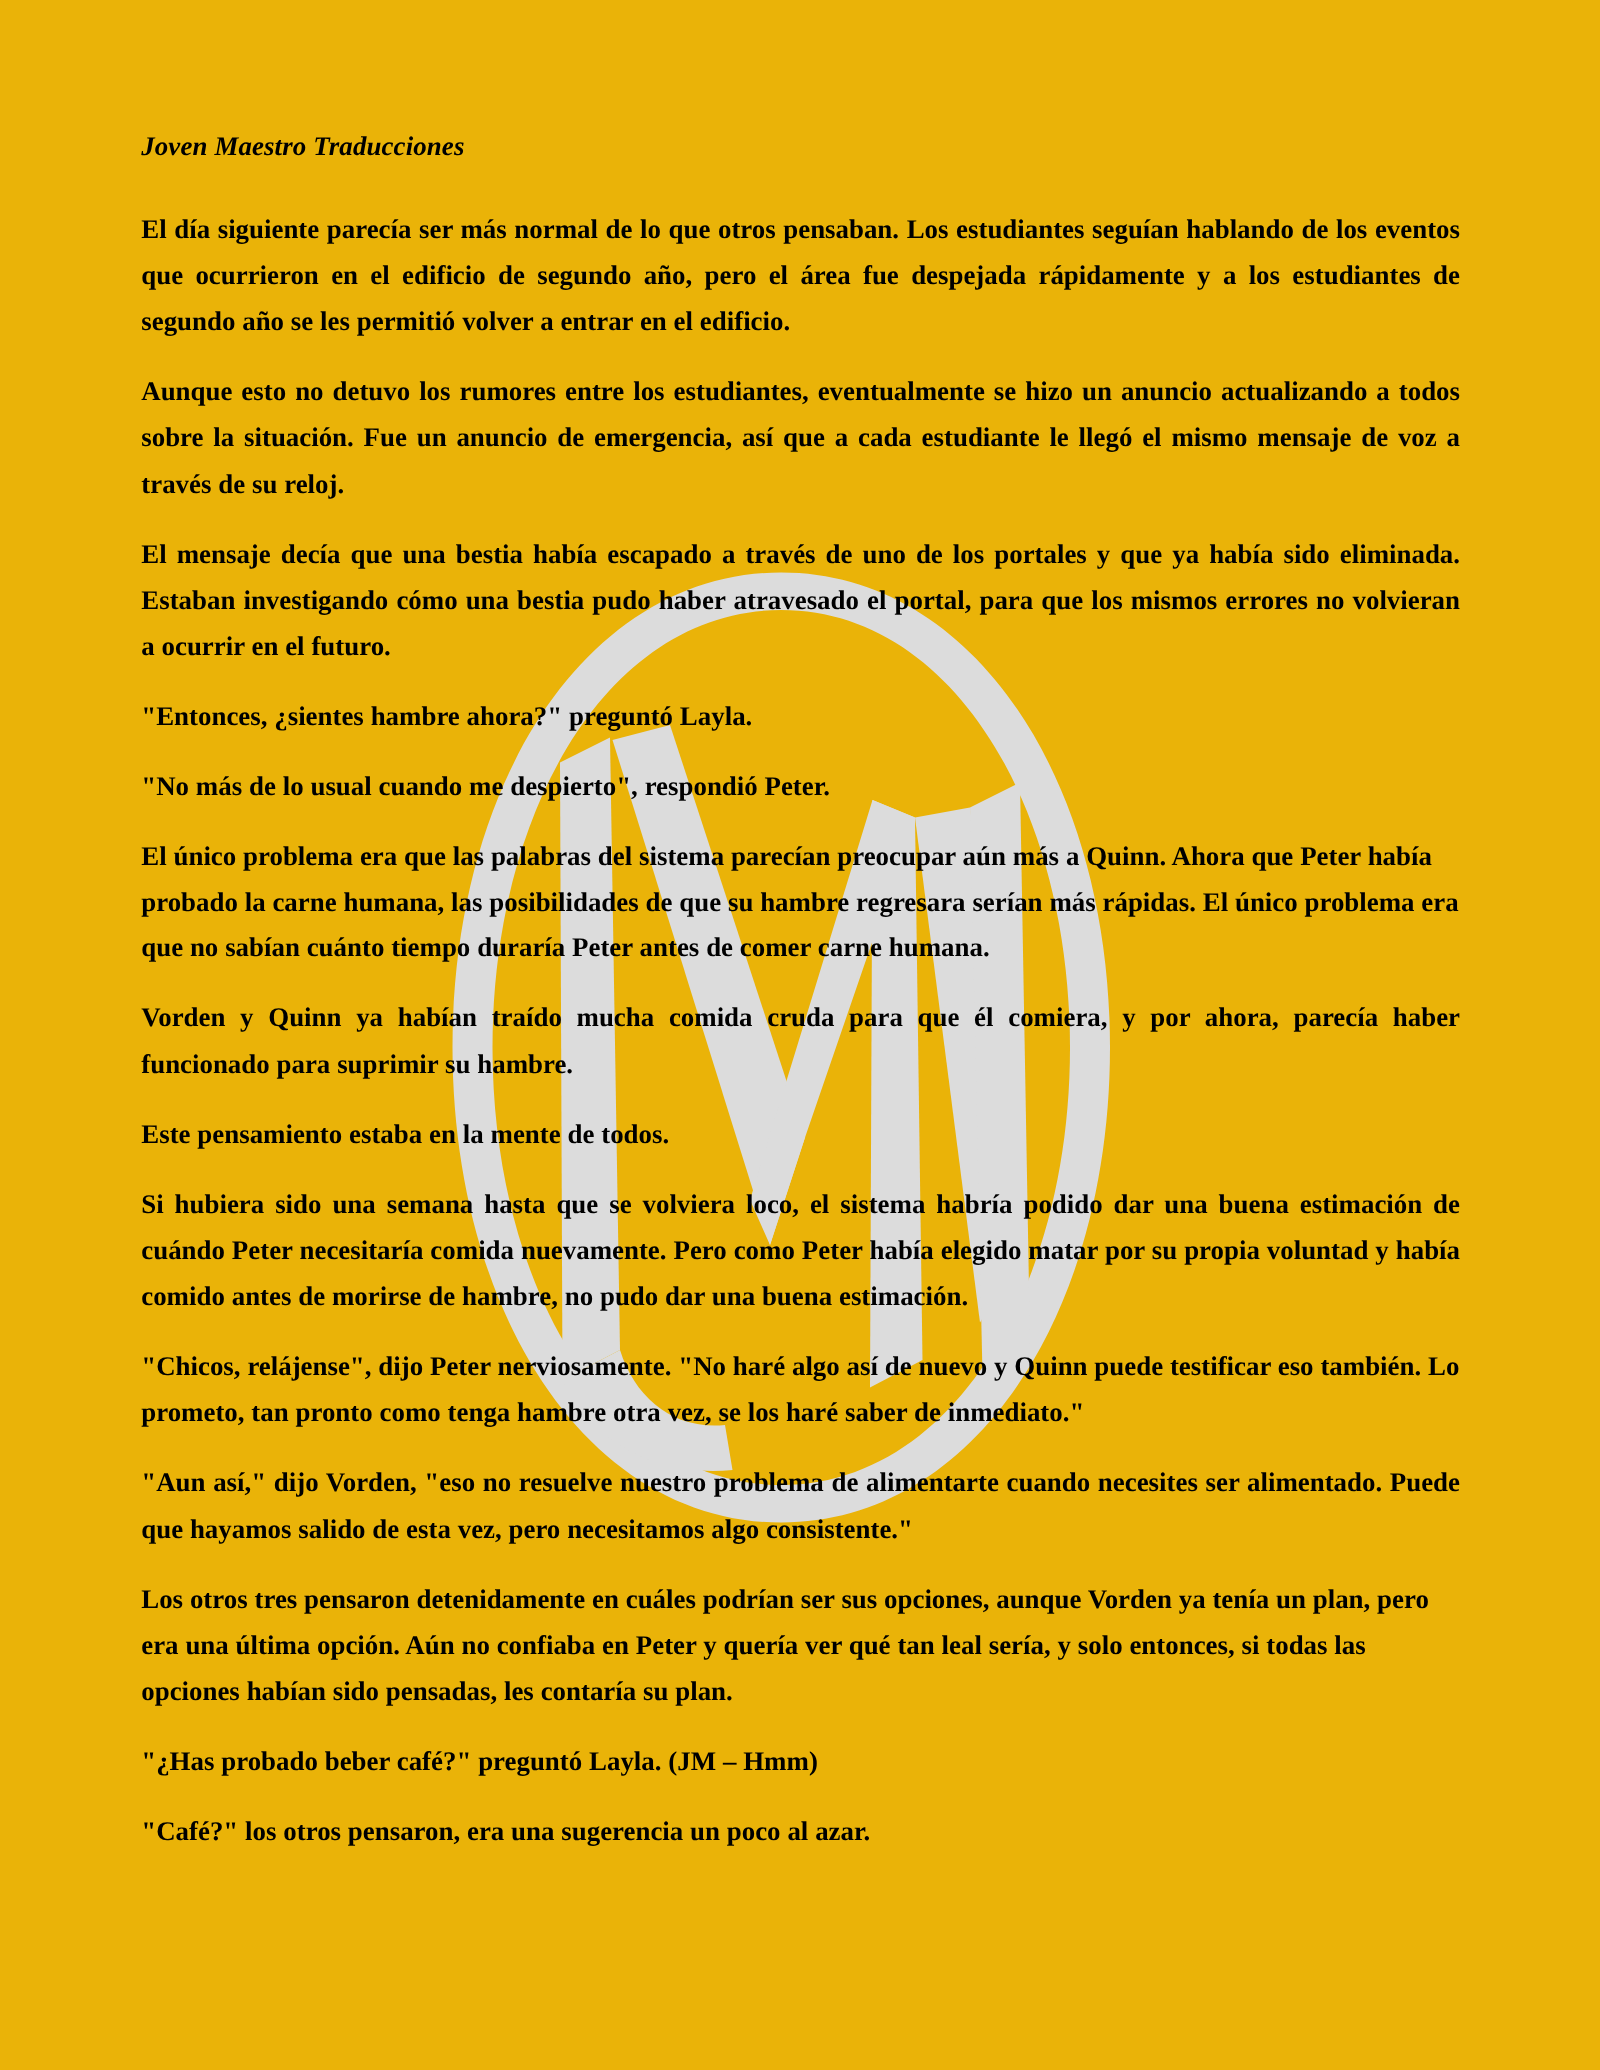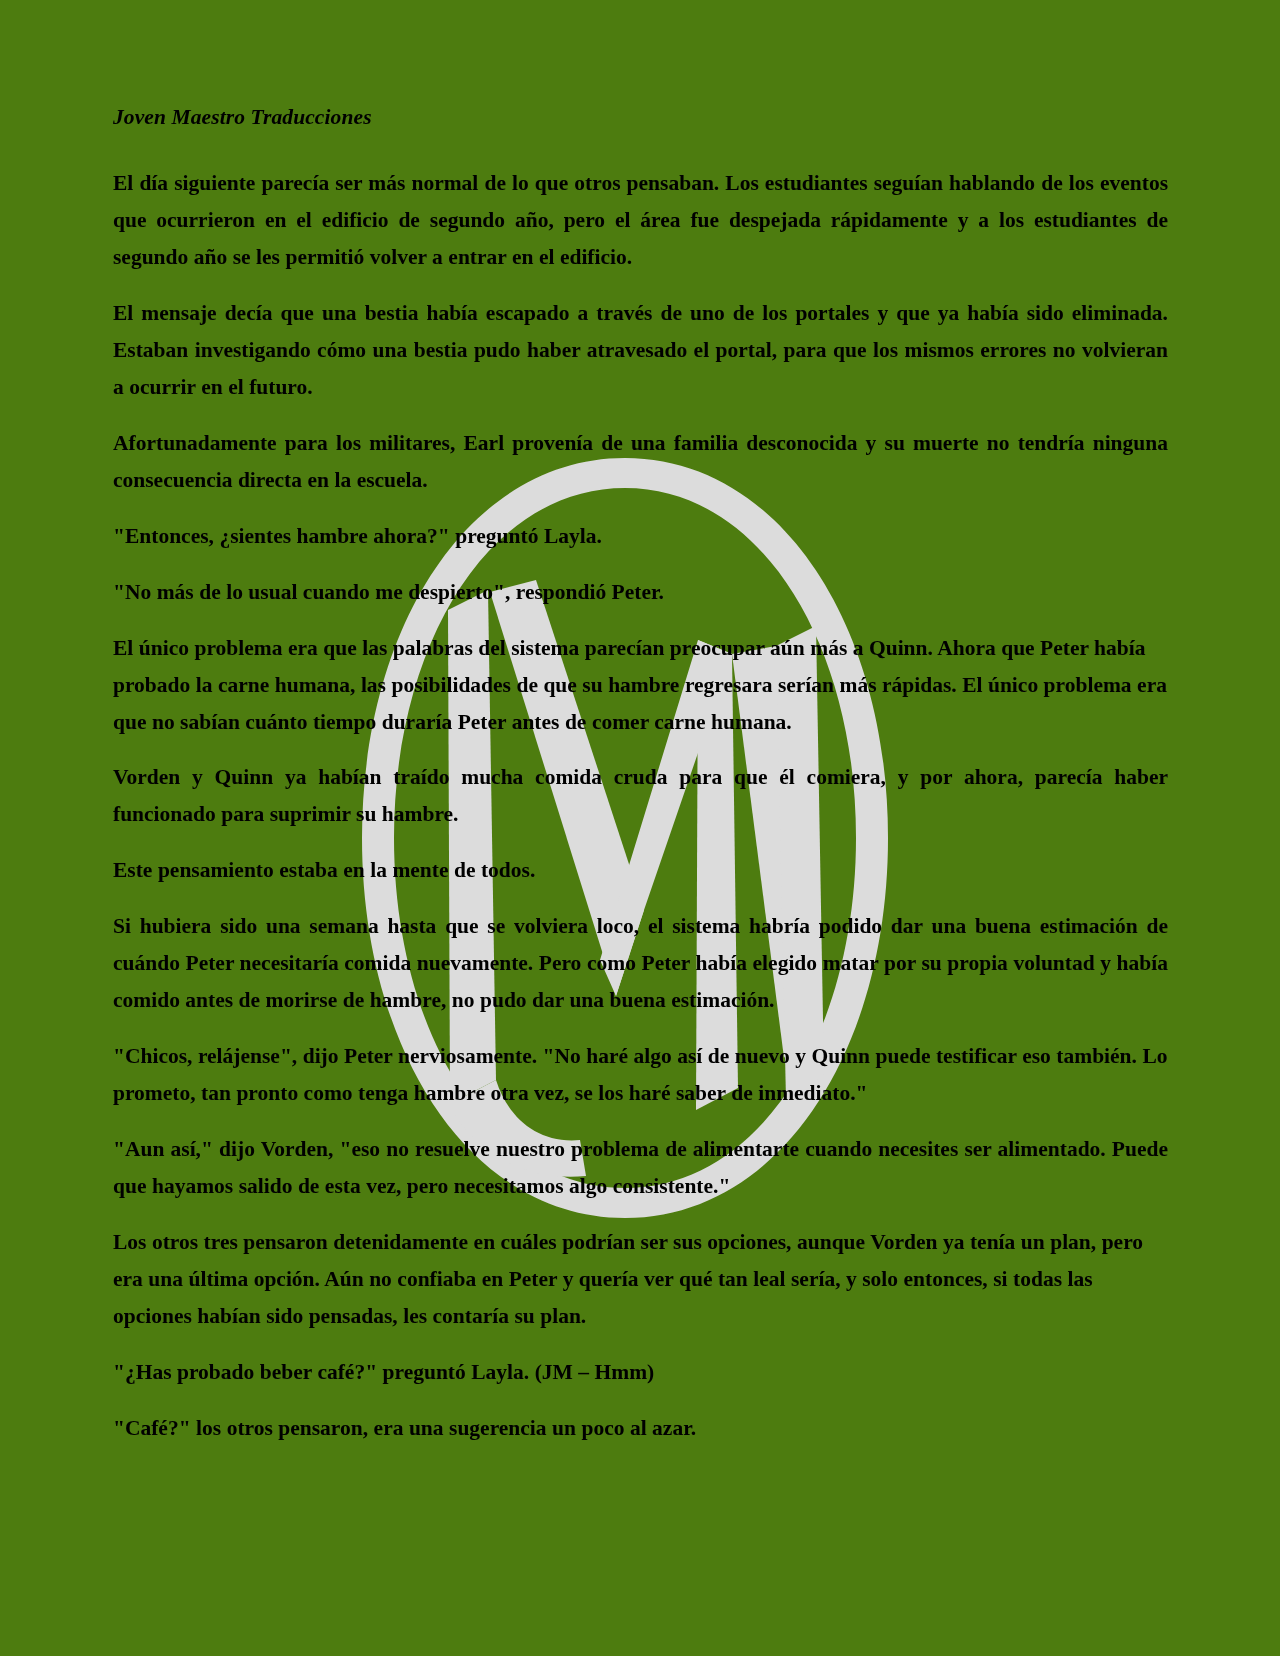--- a/index.html
+++ b/index.html
@@ -4,21 +4,21 @@
 <style>
   html, body {
     margin: 0;
     padding: 0;
     background: #ffffff;
   }
   .page {
     position: relative;
     width: 1280px;
     height: 1656px;
-    background: #4d7c0f;
+    background: #eab308;
     overflow: hidden;
     box-sizing: border-box;
   }
   .watermark {
     position: absolute;
     left: 300px;
     top: 440px;
     width: 650px;
     height: 790px;
     z-index: 0;
@@ -88,22 +88,22 @@
         <path d="M196 640 L150 664 C 172 712, 224 742, 286 736 L280 700 C 238 704, 208 678, 196 640 Z"></path>
       </g>
     </svg>
   </div>
 
   <div class="content">
 
     <h1 class="doc-title">Joven Maestro Traducciones</h1>
 
     <p class="para">El día siguiente parecía ser más normal de lo que otros pensaban. Los estudiantes seguían hablando de los eventos que ocurrieron en el edificio de segundo año, pero el área fue despejada rápidamente y a los estudiantes de segundo año se les permitió volver a entrar en el edificio.</p>
+    <p class="para">Aunque esto no detuvo los rumores entre los estudiantes, eventualmente se hizo un anuncio actualizando a todos sobre la situación. Fue un anuncio de emergencia, así que a cada estudiante le llegó el mismo mensaje de voz a través de su reloj.</p>
     <p class="para">El mensaje decía que una bestia había escapado a través de uno de los portales y que ya había sido eliminada. Estaban investigando cómo una bestia pudo haber atravesado el portal, para que los mismos errores no volvieran a ocurrir en el futuro.</p>
-    <p class="para">Afortunadamente para los militares, Earl provenía de una familia desconocida y su muerte no tendría ninguna consecuencia directa en la escuela.</p>
     <p class="para flow-left">"Entonces, ¿sientes hambre ahora?" preguntó Layla.</p>
     <p class="para flow-left">"No más de lo usual cuando me despierto", respondió Peter.</p>
     <p class="para flow-left">El único problema era que las palabras del sistema parecían preocupar aún más a Quinn. Ahora que Peter había probado la carne humana, las posibilidades de que su hambre regresara serían más rápidas. El único problema era que no sabían cuánto tiempo duraría Peter antes de comer carne humana.</p>
     <p class="para">Vorden y Quinn ya habían traído mucha comida cruda para que él comiera, y por ahora, parecía haber funcionado para suprimir su hambre.</p>
     <p class="para flow-left">Este pensamiento estaba en la mente de todos.</p>
     <p class="para">Si hubiera sido una semana hasta que se volviera loco, el sistema habría podido dar una buena estimación de cuándo Peter necesitaría comida nuevamente. Pero como Peter había elegido matar por su propia voluntad y había comido antes de morirse de hambre, no pudo dar una buena estimación.</p>
     <p class="para flow-left">"Chicos, relájense", dijo Peter nerviosamente. "No haré algo así de nuevo y Quinn puede testificar eso también. Lo prometo, tan pronto como tenga hambre otra vez, se los haré saber de inmediato."</p>
     <p class="para">"Aun así," dijo Vorden, "eso no resuelve nuestro problema de alimentarte cuando necesites ser alimentado. Puede que hayamos salido de esta vez, pero necesitamos algo consistente."</p>
     <p class="para flow-left">Los otros tres pensaron detenidamente en cuáles podrían ser sus opciones, aunque Vorden ya tenía un plan, pero era una última opción. Aún no confiaba en Peter y quería ver qué tan leal sería, y solo entonces, si todas las opciones habían sido pensadas, les contaría su plan.</p>
     <p class="para flow-left">"¿Has probado beber café?" preguntó Layla. (JM – Hmm)</p>

